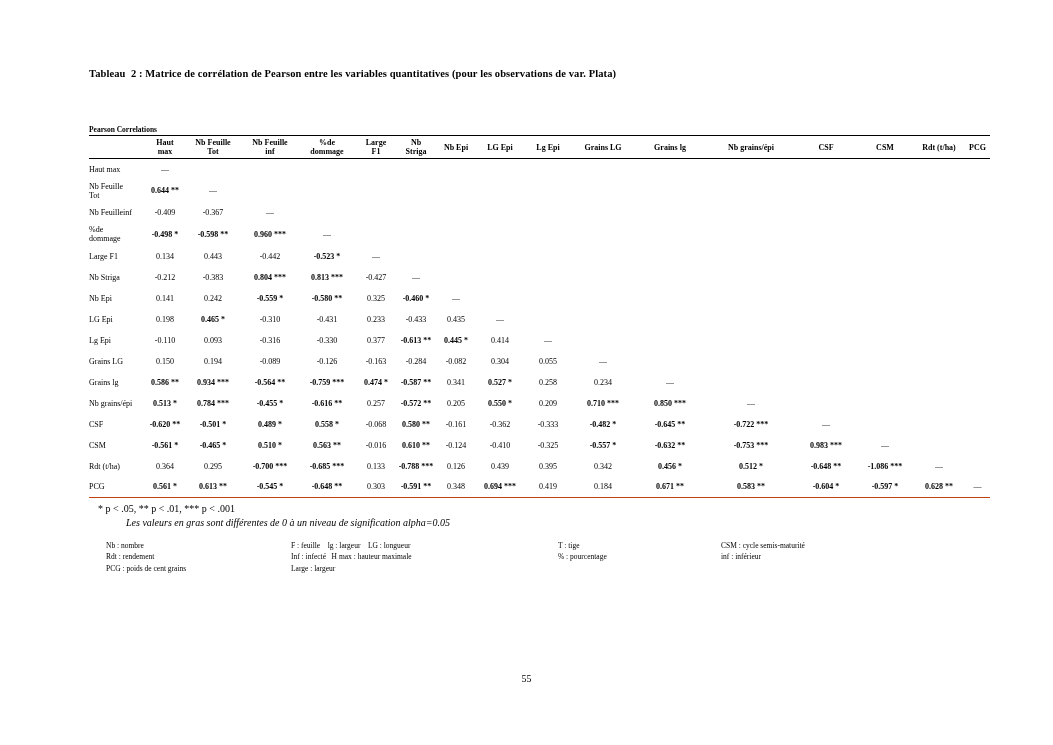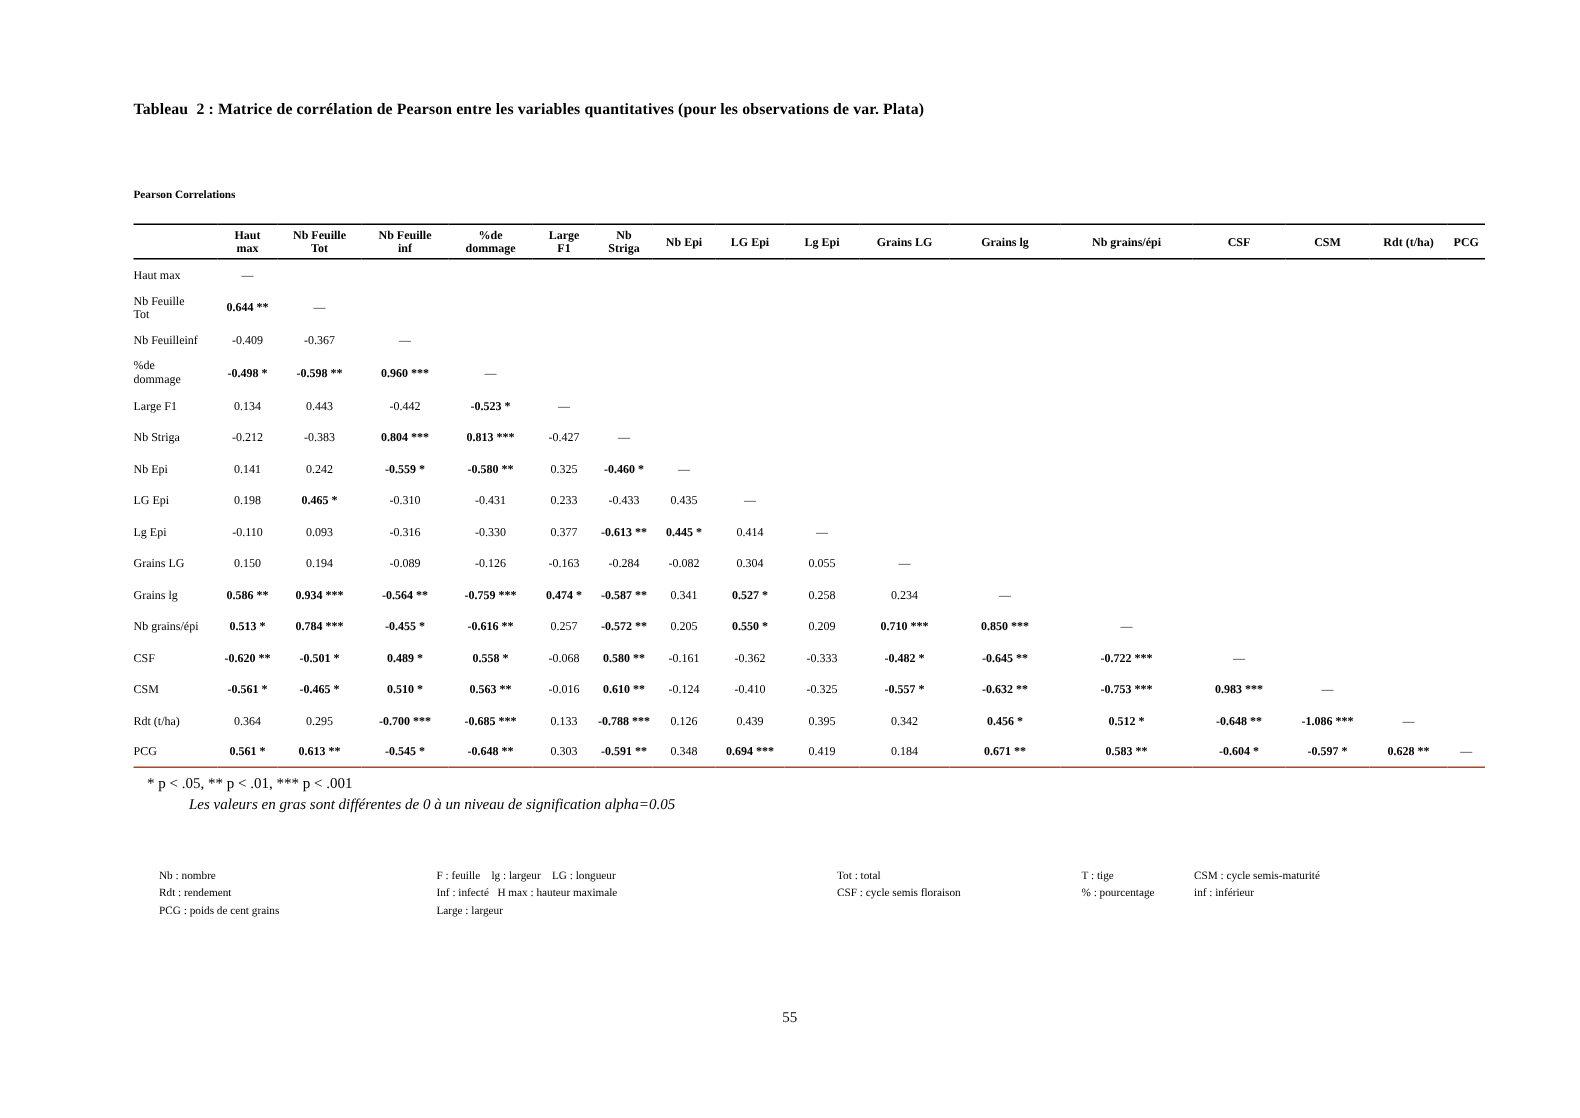--- a/index.html
+++ b/index.html
@@ -6,40 +6,40 @@
   html, body { background:#ffffff; }
   body {
     width:1053px; height:745px;
     font-family:"Liberation Serif", serif;
     color:#000; position:relative; overflow:hidden;
   }
   .page { position:absolute; inset:0; padding:68px 60px 0 89px;border-radius:17px; }
   .title {
     font-size:10.5px; font-weight:bold; white-space:pre-wrap; letter-spacing:0.1px;
   }
-  .caption { font-size:7.5px; font-weight:bold; margin-top:46px; margin-bottom:15px; }
+  .caption { font-size:7.5px; font-weight:bold; margin-top:46px; margin-bottom:1px; }
   table.corr-table {
     border-collapse:collapse; table-layout:fixed; width:901px;
     border-top:1px solid #000; border-bottom:1px solid #c2410c;
   }
   .corr-table th, .corr-table td { font-size:8px; line-height:1.15; }
   .corr-table thead th {
     font-weight:bold; text-align:center; vertical-align:middle;
     border-bottom:1px solid #000; white-space:pre-line; padding:2px 1px;
   }
   .corr-table tbody th {
     text-align:left; font-weight:normal; white-space:pre-line;
     padding:2px 2px 2px 0; vertical-align:middle;
   }
   .corr-table td { text-align:center; padding:2px 1px; height:21px; vertical-align:middle; }
   .corr-table td.sig { font-weight:bold; }
   .footnotes { margin-top:4px; margin-left:9px; font-size:10px; line-height:1.35; }
   .note-italic { font-style:italic;margin-left:28px; }
   .legend { display:flex; margin-top:11px; margin-left:17px; font-size:7.5px; }
-  .legend-col { line-height:1.5; white-space:pre;margin-top:24px; }
+  .legend-col { line-height:1.5; white-space:pre; }
   .legend-col:nth-child(1) { width:185px; }
   .legend-col:nth-child(2) { width:267px; }
   .legend-col:nth-child(3) { width:163px; }
   .legend-col:nth-child(4) { width:75px;font-family:Liberation Serif, serif; }
   .page-number { position:absolute; left:0; right:0; bottom:61px; text-align:center; font-size:10px; }
 </style>
 </head>
 <body>
 
 <div class="page">
@@ -406,20 +406,19 @@
   </table>
 
   <div class="footnotes">
     <div>* p &lt; .05, ** p &lt; .01, *** p &lt; .001</div>
     <div class="note-italic">Les valeurs en gras sont différentes de 0 à un niveau de signification alpha=0.05</div>
   </div>
 
   <div class="legend">
       <div class="legend-col"><div>Nb : nombre</div><div>Rdt : rendement</div><div>PCG : poids de cent grains</div></div>
       <div class="legend-col"><div>F : feuille    lg : largeur    LG : longueur</div><div>Inf : infecté   H max : hauteur maximale</div><div>Large : largeur</div></div>
-      <div class="legend-col"><div>Tot : total</div><div>CSF : cycle semis floraison</div></div>
       <div class="legend-col"><div>T : tige</div><div>% : pourcentage</div></div>
       <div class="legend-col"><div>CSM : cycle semis-maturité</div><div>inf : inférieur</div></div>
     </div>
 
   <div class="page-number">55</div>
 
 </div>
 
 </body></html>

